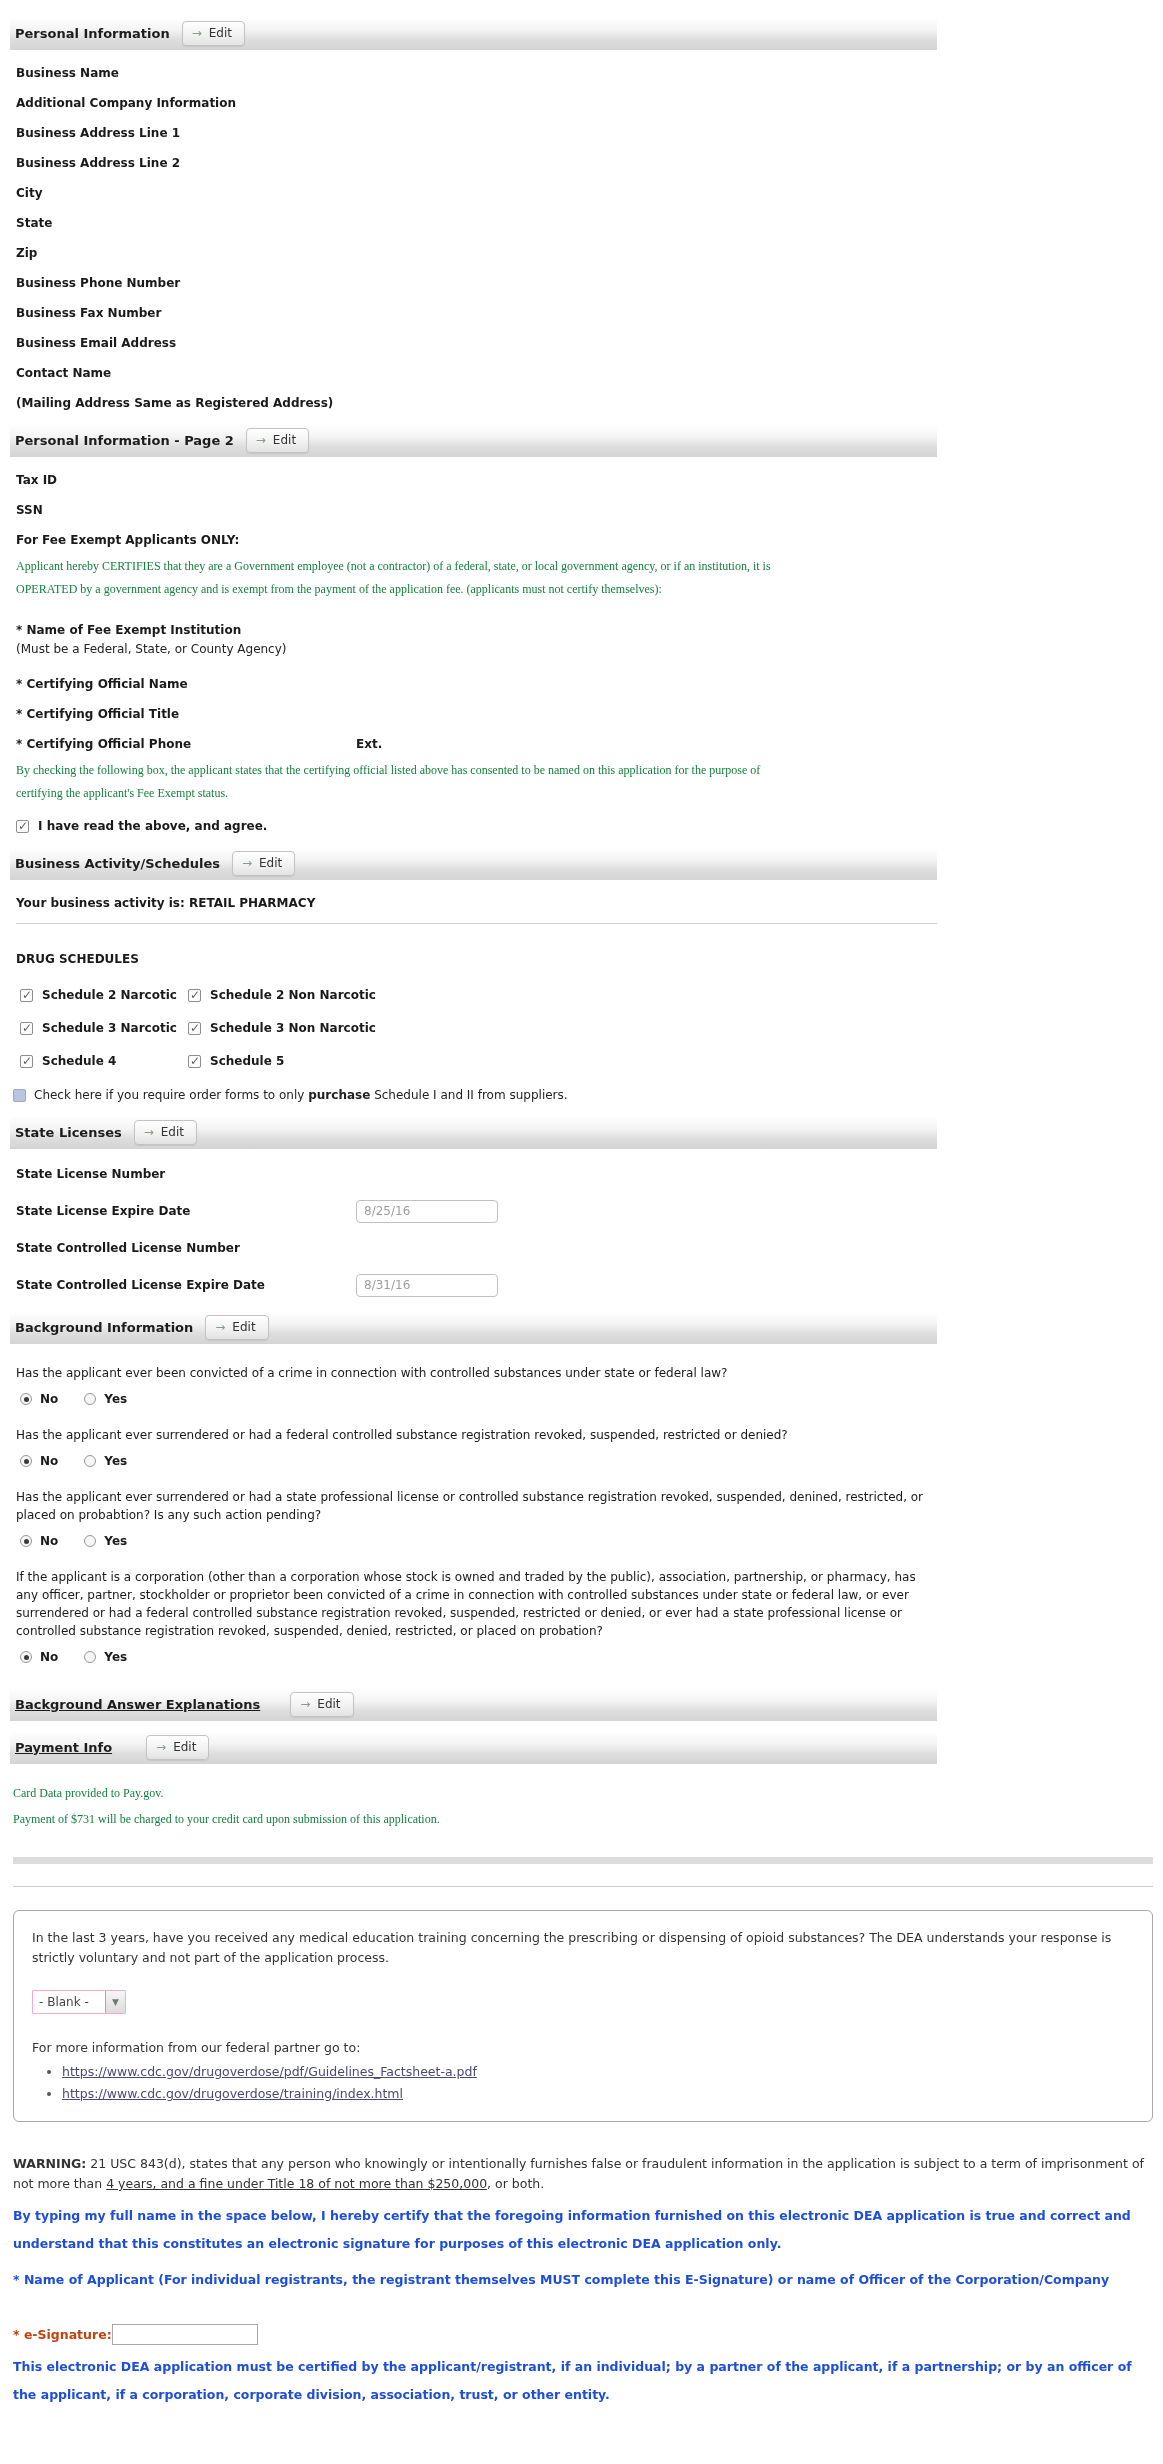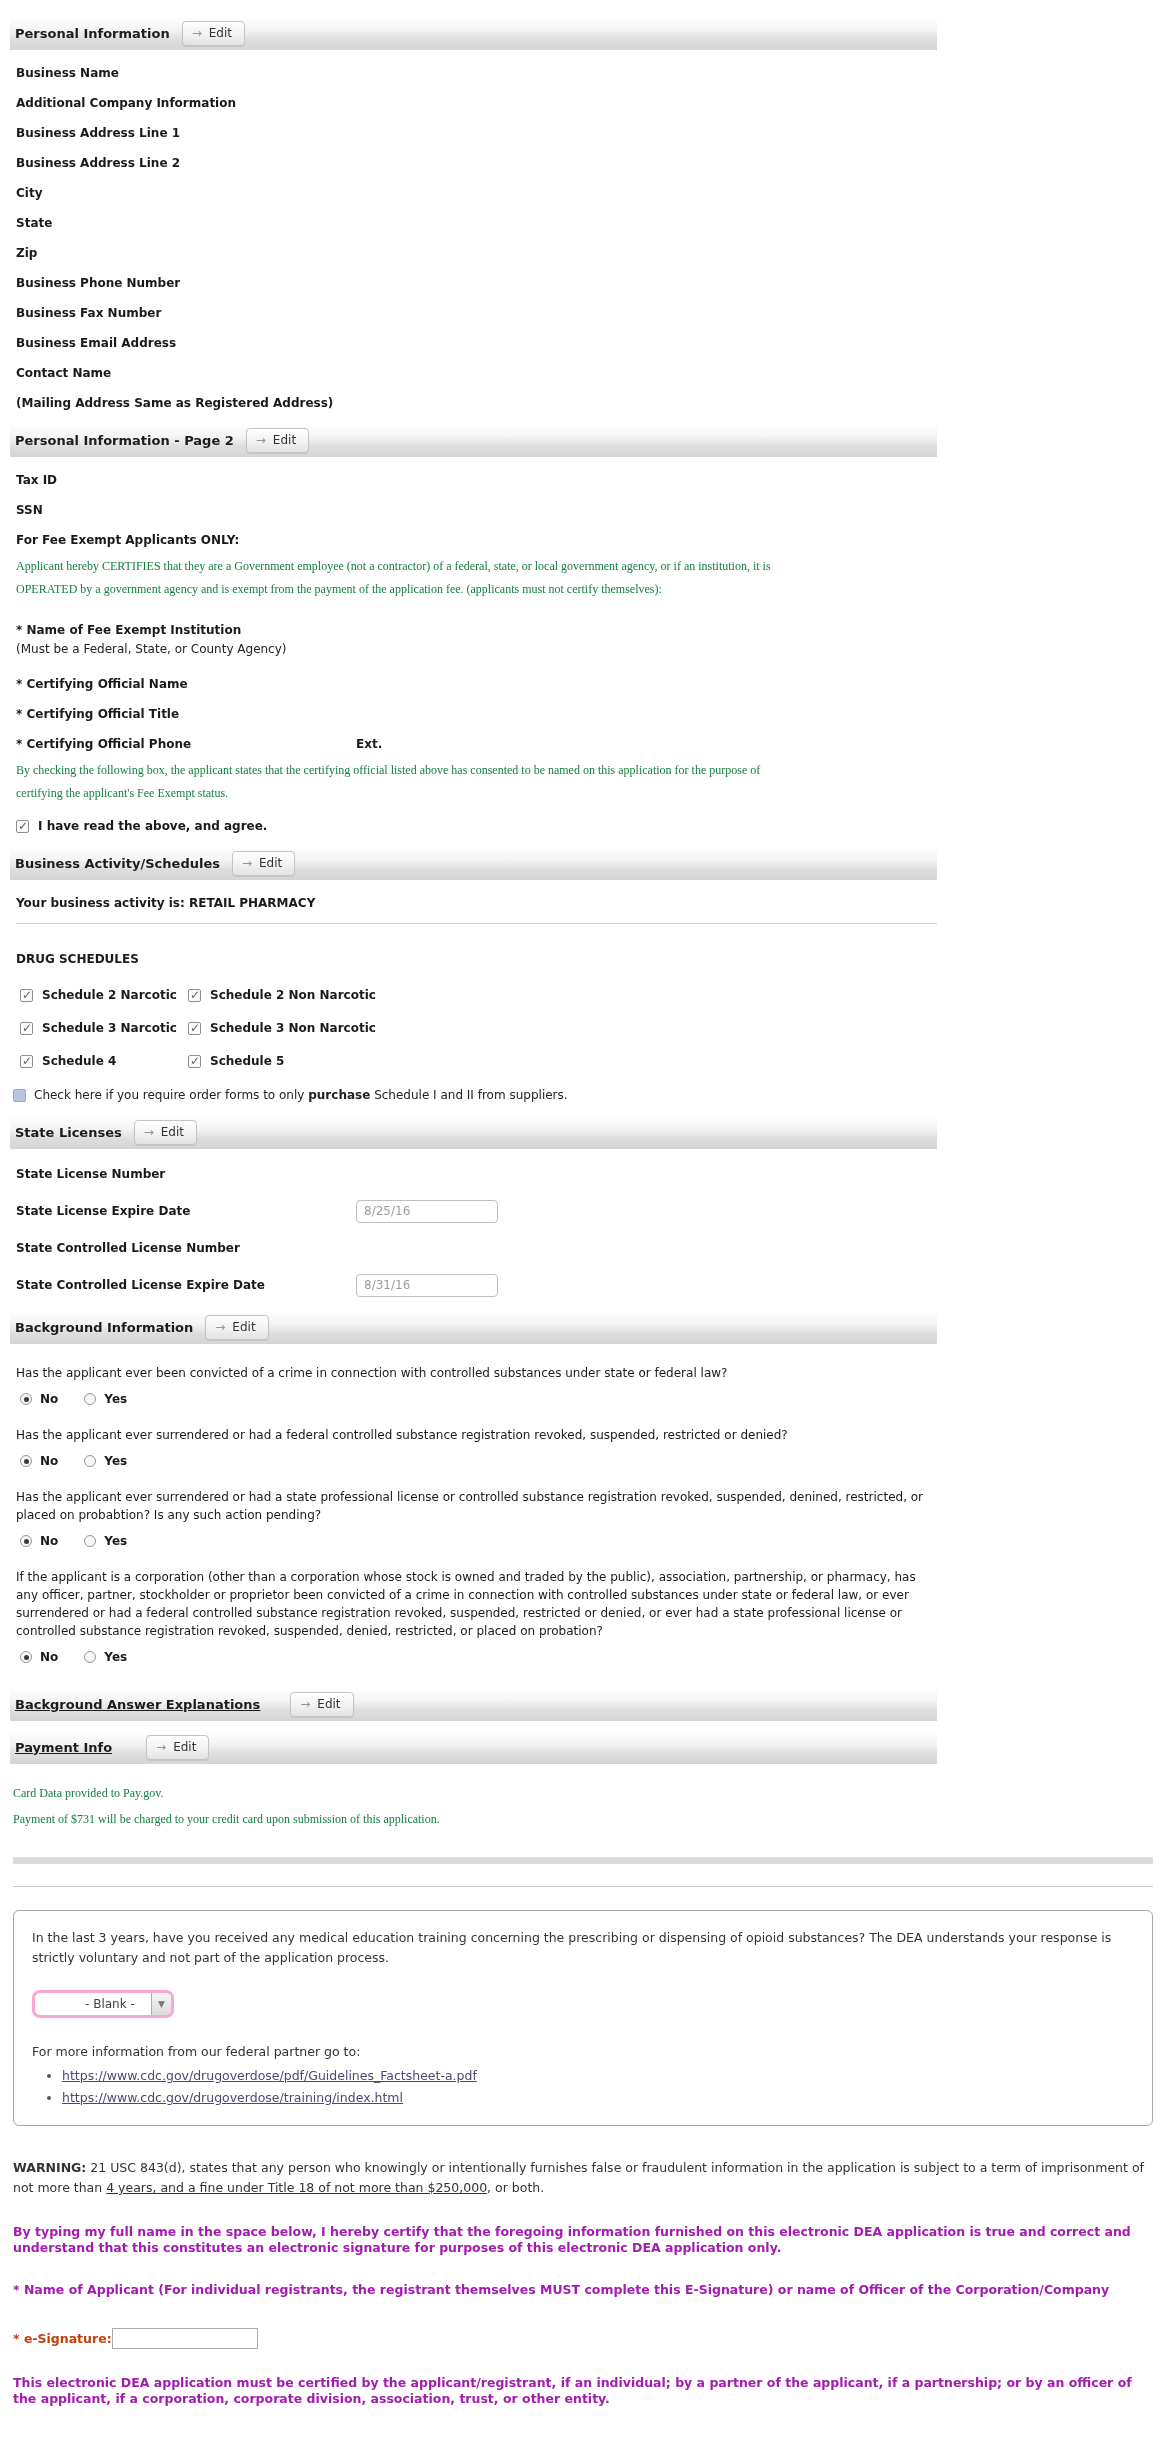--- a/index.html
+++ b/index.html
@@ -96,39 +96,39 @@
 
   
   .lower { width:1140px; margin:0 0 0 13px; font-size:12.5px; color:#333; }
   .grey-divider { height:7px; background:#dcdcdc; margin-top:26px; }
   .thin-line { border-top:1px solid #cccccc; margin-top:22px; }
   .survey-box {
     margin-top:23px; border:1px solid #a8a8a8; border-radius:6px;
     padding:17px 18px 20px 18px;
   }
   .survey-box .q { line-height:20px; color:#333; }
-  .combo { display:inline-flex; margin-top:22px; border:3px solid #f9a8d4; border-radius:8px; overflow:hidden;padding-left:44px; }
+  .combo { display:inline-flex; margin-top:22px; border:1px solid #f9a8d4; border-radius:1px; overflow:hidden; }
   .combo .combo-text {
     width:72px; height:22px; background:#fff; display:flex; align-items:center;
     padding-left:6px; font-size:12px; color:#444;
   }
   .combo .combo-btn {
     width:20px; height:22px; background:linear-gradient(180deg,#f6f6f6,#dcdcdc);
     border-left:1px solid #aaa; display:flex; align-items:center; justify-content:center;
     color:#777; font-size:9px; cursor:pointer;
   }
   .more-info { margin-top:24px; line-height:19px; }
   .link-list { margin:6px 0 0 30px; }
   .link-list li { margin-top:7px; color:#555; }
   a.doc-link { color:#4a4a75; text-decoration:underline; cursor:pointer; }
 
   .warning-para { margin-top:32px; line-height:20px; color:#333; }
   .warning-para .w { font-weight:bold; }
   .u { text-decoration:underline; }
-  .bold-para { margin-top:26px; line-height:16px; font-weight:bold; color:#a21caf; }
+  .bold-para { margin-top:8px; line-height:28px; font-weight:bold; color:#1d4ed8; }
   .esign-row { display:flex; align-items:center; margin-top:30px; }
   .esign-label { font-weight:bold; color:#c2410c; font-size:12.5px; }
   .esign-input {
     width:146px; height:21px; border:1px solid #a9a9a9;
     font-family:"DejaVu Sans", sans-serif; font-size:12px; padding:0 4px;
   }
   .ext-row { display:flex; margin:16px 0 0 6px; }
   .ext-row .l1 { font-weight:bold; color:#1a1a1a; width:340px; }
   .ext-row .l2 { font-weight:bold; color:#1a1a1a; }
   .fee-note { color:#222; margin:4px 0 0 6px; line-height:16px; }

